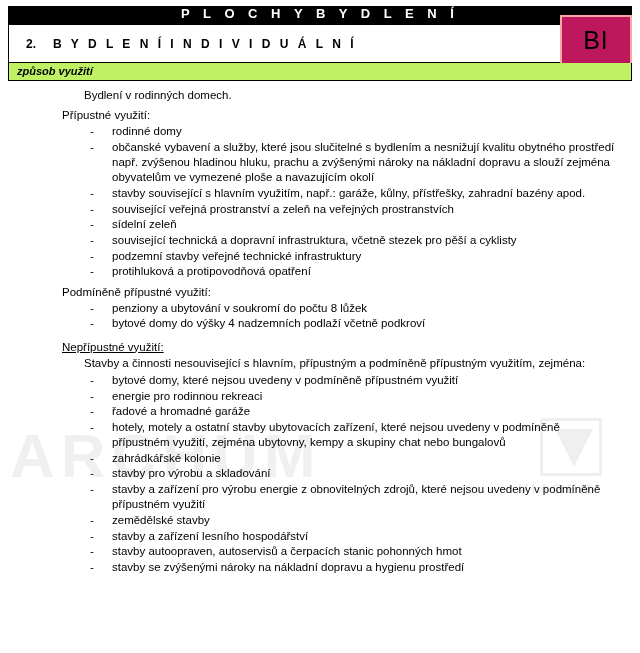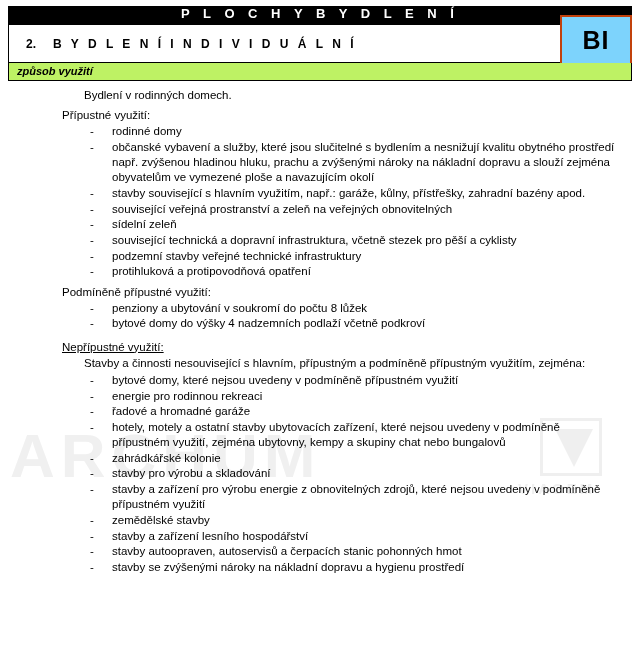--- a/index.html
+++ b/index.html
@@ -110,27 +110,27 @@
     font-size: 12px;
     font-weight: bold;
     letter-spacing: 3px;
   }
   .code-box {
     position: absolute;
     right: -1px;
     top: -10px;
     width: 68px;
     height: 46px;
-    border: 2px solid #c2410c;
-    background: #7dd3fc;
+    border: 2px solid #fca5a5;
+    background: #be185d;
     display: flex;
     align-items: center;
     justify-content: center;
     font-size: 25px;
-    font-weight: bold;
+    font-weight: normal;
     letter-spacing: 1px;
   }
 
   .usage-bar {
     position: relative;
     z-index: 2;
     background: #bef264;
     border: 1px solid #000;
     border-top: none;
     font-style: italic;
@@ -211,21 +211,21 @@
     </div>
 
     <div class="spacer3"></div>
 
     <div class="grp">
       <div class="grp-title">Přípustné využití:</div>
       <ul class="items">
         <li><span class="dash">-</span><span>rodinné domy</span></li>
         <li><span class="dash">-</span><span>občanské vybavení a služby, které jsou slučitelné s bydlením a nesnižují kvalitu obytného prostředí např. zvýšenou hladinou hluku, prachu a zvýšenými nároky na nákladní dopravu a slouží zejména obyvatelům ve vymezené ploše a navazujícím okolí</span></li>
         <li><span class="dash">-</span><span>stavby související s hlavním využitím, např.: garáže, kůlny, přístřešky, zahradní bazény apod.</span></li>
-        <li><span class="dash">-</span><span>související veřejná prostranství a zeleň na veřejných obnovitelných</span></li>
+        <li><span class="dash">-</span><span>související veřejná prostranství a zeleň na veřejných prostranstvích</span></li>
         <li><span class="dash">-</span><span>sídelní zeleň</span></li>
         <li><span class="dash">-</span><span>související technická a dopravní infrastruktura, včetně stezek pro pěší a cyklisty</span></li>
         <li><span class="dash">-</span><span>podzemní stavby veřejné technické infrastruktury</span></li>
         <li><span class="dash">-</span><span>protihluková a protipovodňová opatření</span></li>
       </ul>
     </div>
 
     <div class="spacer3"></div>
 
     <div class="grp">

